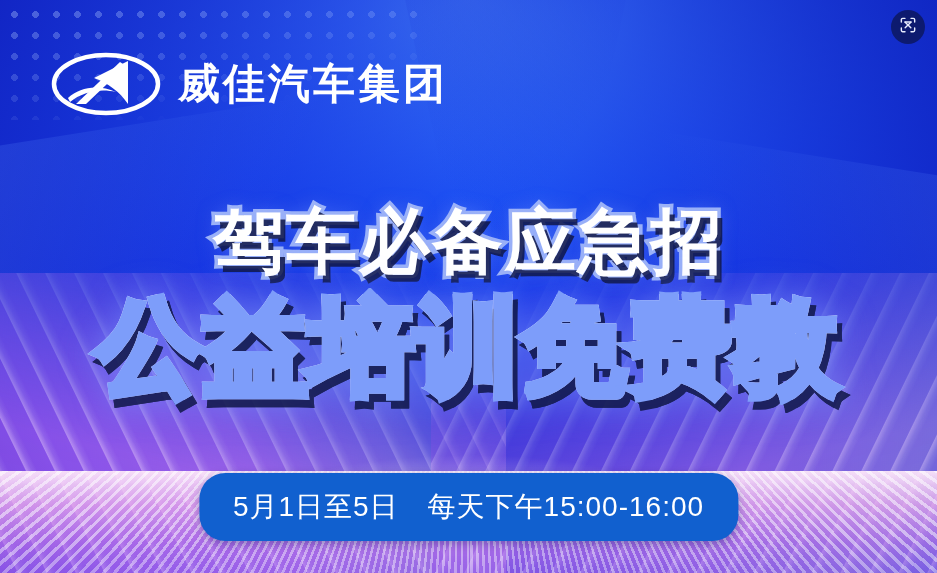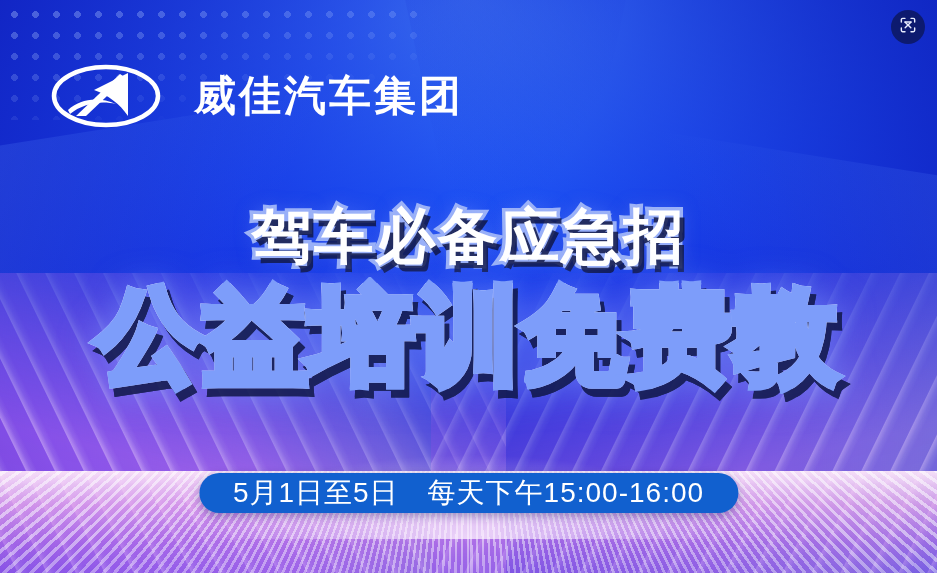--- a/index.html
+++ b/index.html
@@ -161,24 +161,24 @@
     transform: translateX(-50%);
     width: 620px;
     height: 120px;
     background: radial-gradient(60% 100% at 50% 100%, rgba(255,245,255,.75) 0%, rgba(255,245,255,0) 70%);
   }
 
   
   .logo-row {
     position: absolute;
     left: 50px;
-    top: 64px;
+    top: 52px;
     display: flex;
     align-items: center;
-    gap: 32px;
+    gap: 16px;
   }
   .logo-mark {
     width: 112px;
     height: 64px;
     flex: none;
   }
   .logo-text-col {
     display: flex;
     flex-direction: column;
     gap: 2px;
@@ -208,21 +208,21 @@
     top: 206px;
     text-align: center;
   }
   .hl-line {
     font-weight: 700;
     line-height: 1.02;
     white-space: nowrap;
     letter-spacing: 2px;
   }
   .hl-line-1 {
-    font-size: 60px;
+    font-size: 71px;
     color: #ffffff;
     -webkit-text-stroke: 7px #9fb4f7;
     paint-order: stroke fill;
     text-shadow:
       5px 7px 0 rgba(15,22,70,.85),
       0 0 18px rgba(130,160,255,.55);
   }
   .hl-line-2 {
     font-size: 104px;
     margin-top: 16px;
@@ -236,21 +236,21 @@
       drop-shadow(5px 8px 0 rgba(15,22,70,.85))
       drop-shadow(0 0 16px rgba(130,160,255,.5));
   }
 
   
   .date-pill {
     position: absolute;
     left: 50%;
     transform: translateX(-50%);
     top: 473px;
-    height: 40px;
+    height: 68px;
     display: flex;
     align-items: center;
     justify-content: center;
     padding: 0 34px;
     border-radius: 26px;
     background: #1160cf;
     box-shadow: 0 3px 10px rgba(10,30,90,.35);
   }
   .date-pill span {
     font-size: 28px;

